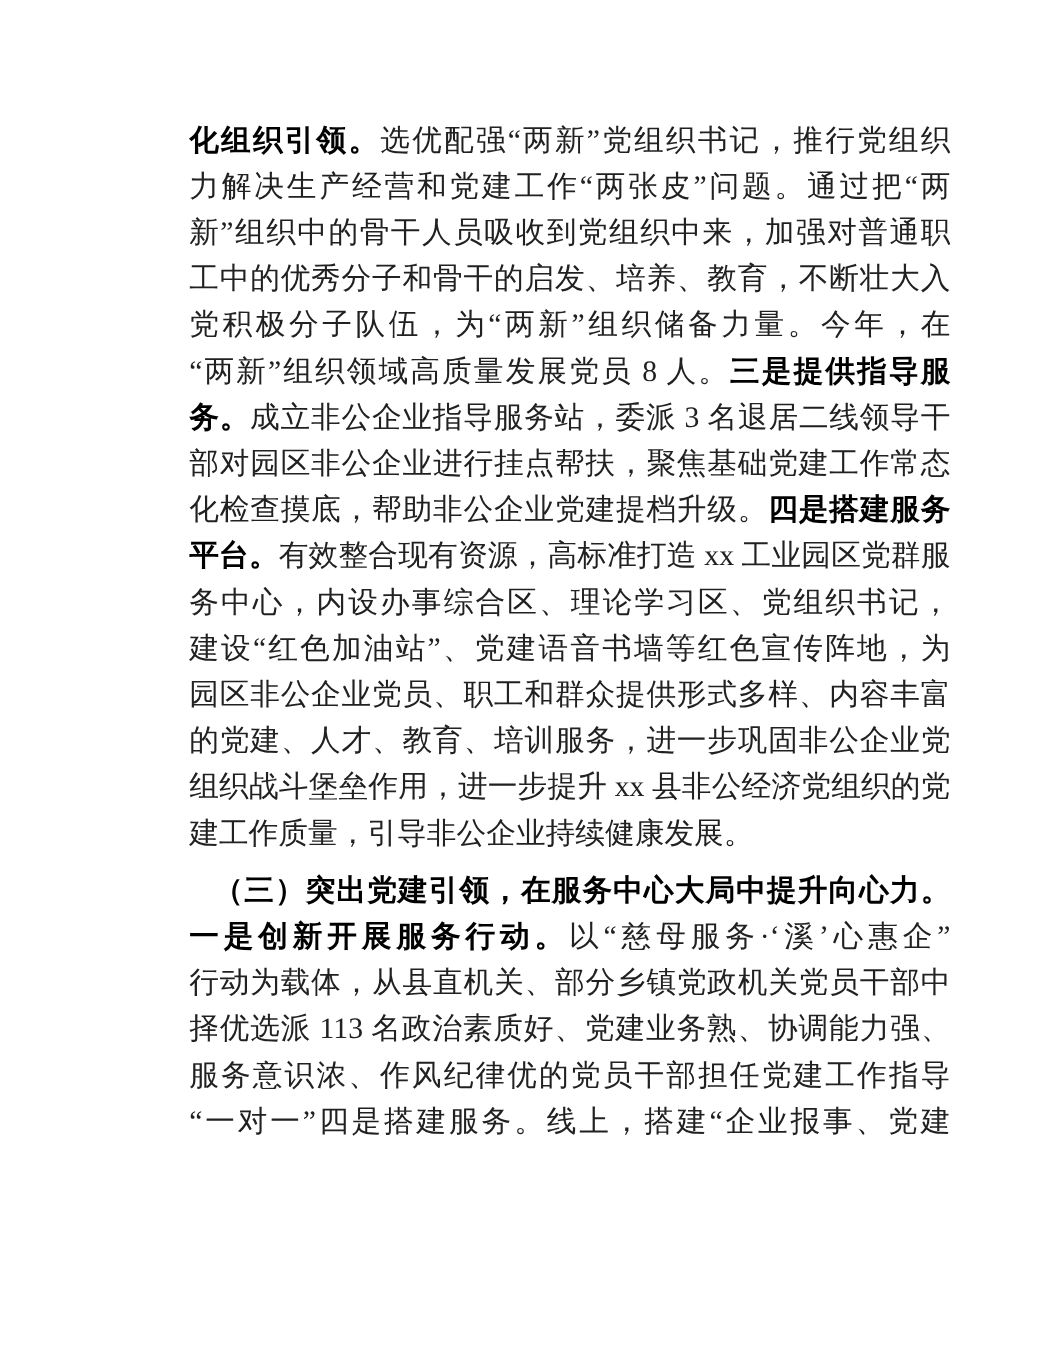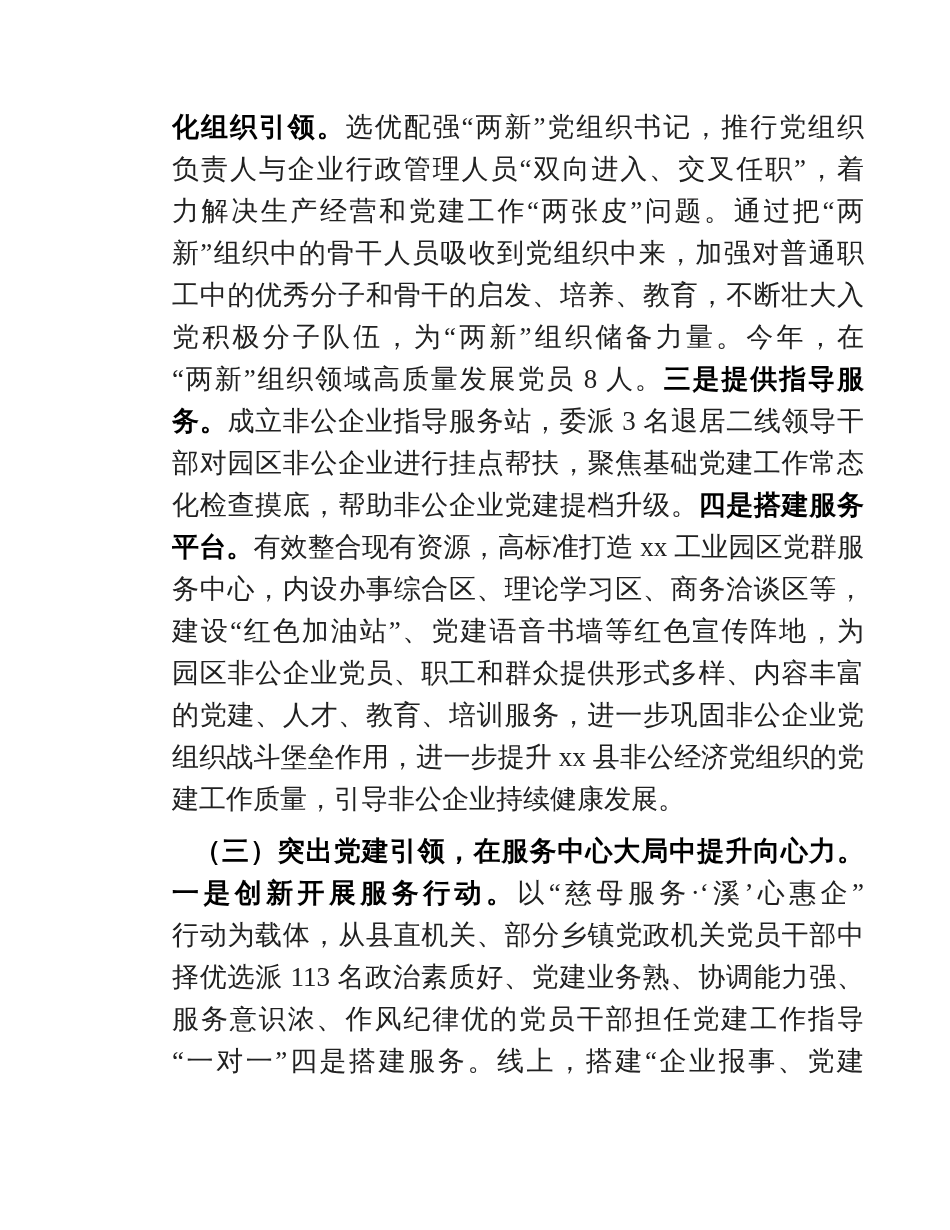--- a/index.html
+++ b/index.html
@@ -54,31 +54,30 @@
     color: #000000;
   }
 </style>
 </head>
 <body>
 
 <div class="page">
   <div class="doc" id="doc">
       <div class="para">
         <div class="line"><span class="seg bold">化组织引领。</span><span class="seg">选优配强“两新”党组织书记，推行党组织</span></div>
-        <div class="line"><span class="seg">负责人与企业行政管理人员“双向进入、交叉任职”，着</span></div>
         <div class="line"><span class="seg">力解决生产经营和党建工作“两张皮”问题。通过把“两</span></div>
         <div class="line"><span class="seg">新”组织中的骨干人员吸收到党组织中来，加强对普通职</span></div>
         <div class="line"><span class="seg">工中的优秀分子和骨干的启发、培养、教育，不断壮大入</span></div>
         <div class="line"><span class="seg">党积极分子队伍，为“两新”组织储备力量。今年，在</span></div>
         <div class="line"><span class="seg">“两新”组织领域高质量发展党员 8 人。</span><span class="seg bold">三是提供指导服</span></div>
         <div class="line"><span class="seg bold">务。</span><span class="seg">成立非公企业指导服务站，委派 3 名退居二线领导干</span></div>
         <div class="line"><span class="seg">部对园区非公企业进行挂点帮扶，聚焦基础党建工作常态</span></div>
         <div class="line"><span class="seg">化检查摸底，帮助非公企业党建提档升级。</span><span class="seg bold">四是搭建服务</span></div>
         <div class="line"><span class="seg bold">平台。</span><span class="seg">有效整合现有资源，高标准打造 xx 工业园区党群服</span></div>
-        <div class="line"><span class="seg">务中心，内设办事综合区、理论学习区、商务洽谈区等，</span></div>
+        <div class="line"><span class="seg">务中心，内设办事综合区、理论学习区、党组织书记，</span></div>
         <div class="line"><span class="seg">建设“红色加油站”、党建语音书墙等红色宣传阵地，为</span></div>
         <div class="line"><span class="seg">园区非公企业党员、职工和群众提供形式多样、内容丰富</span></div>
         <div class="line"><span class="seg">的党建、人才、教育、培训服务，进一步巩固非公企业党</span></div>
         <div class="line"><span class="seg">组织战斗堡垒作用，进一步提升 xx 县非公经济党组织的党</span></div>
         <div class="line no-just"><span class="seg">建工作质量，引导非公企业持续健康发展。</span></div>
       </div>
       <div class="para">
         <div class="line indent"><span class="seg bold">（三）突出党建引领，在服务中心大局中提升向心力。</span></div>
         <div class="line"><span class="seg bold">一是创新开展服务行动。</span><span class="seg">以“慈母服务·‘溪’心惠企”</span></div>
         <div class="line"><span class="seg">行动为载体，从县直机关、部分乡镇党政机关党员干部中</span></div>

